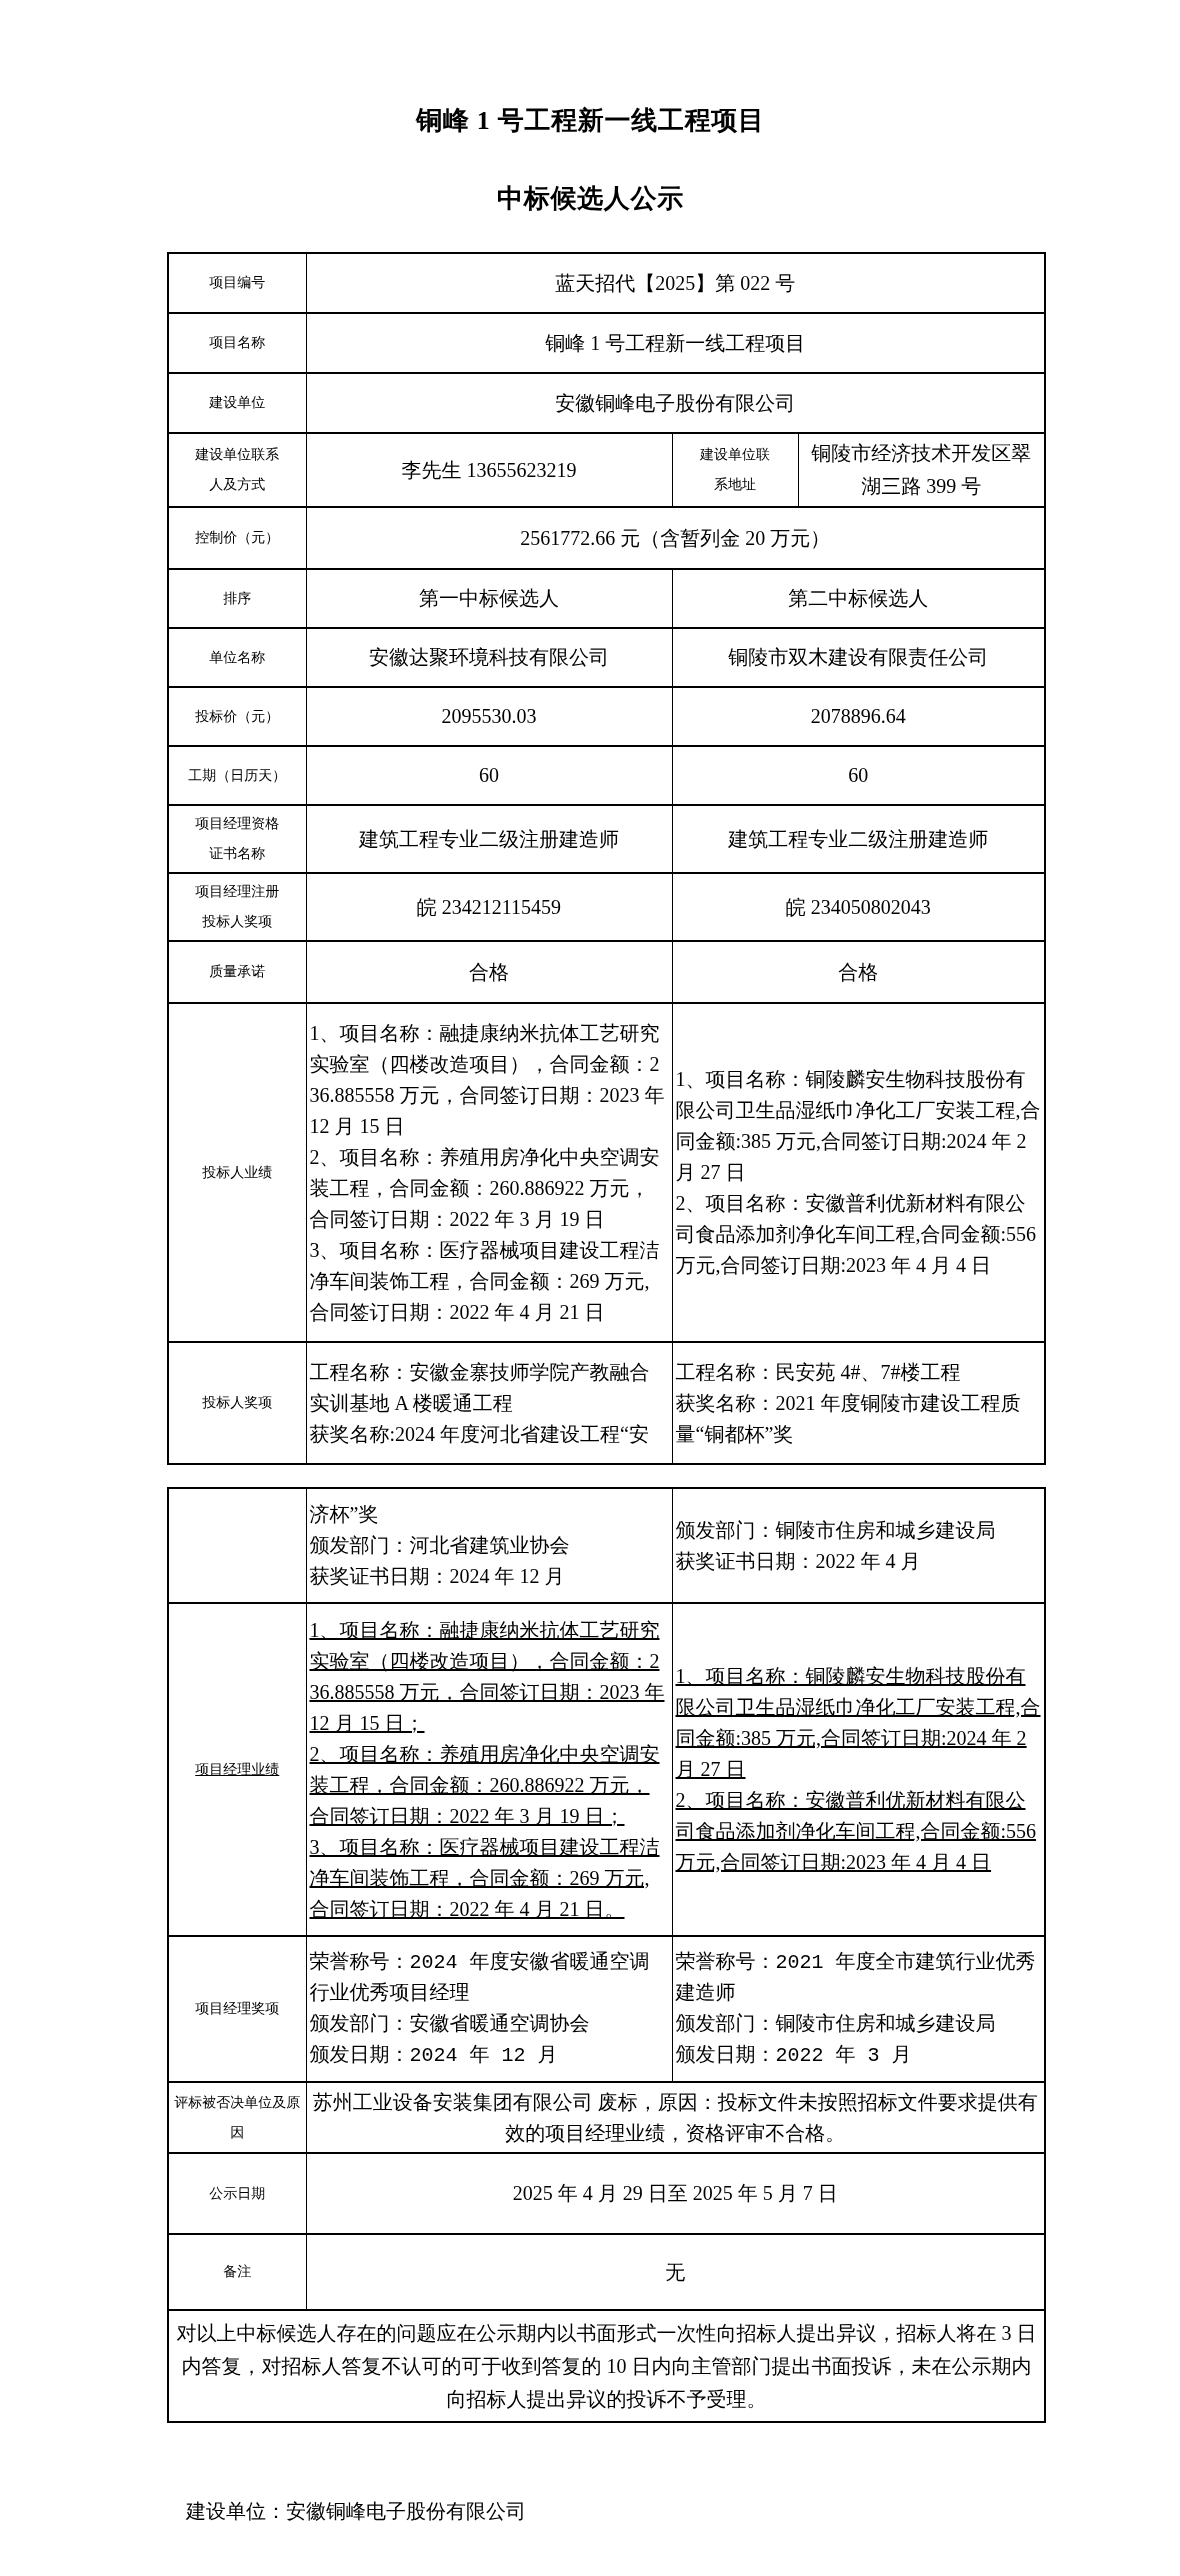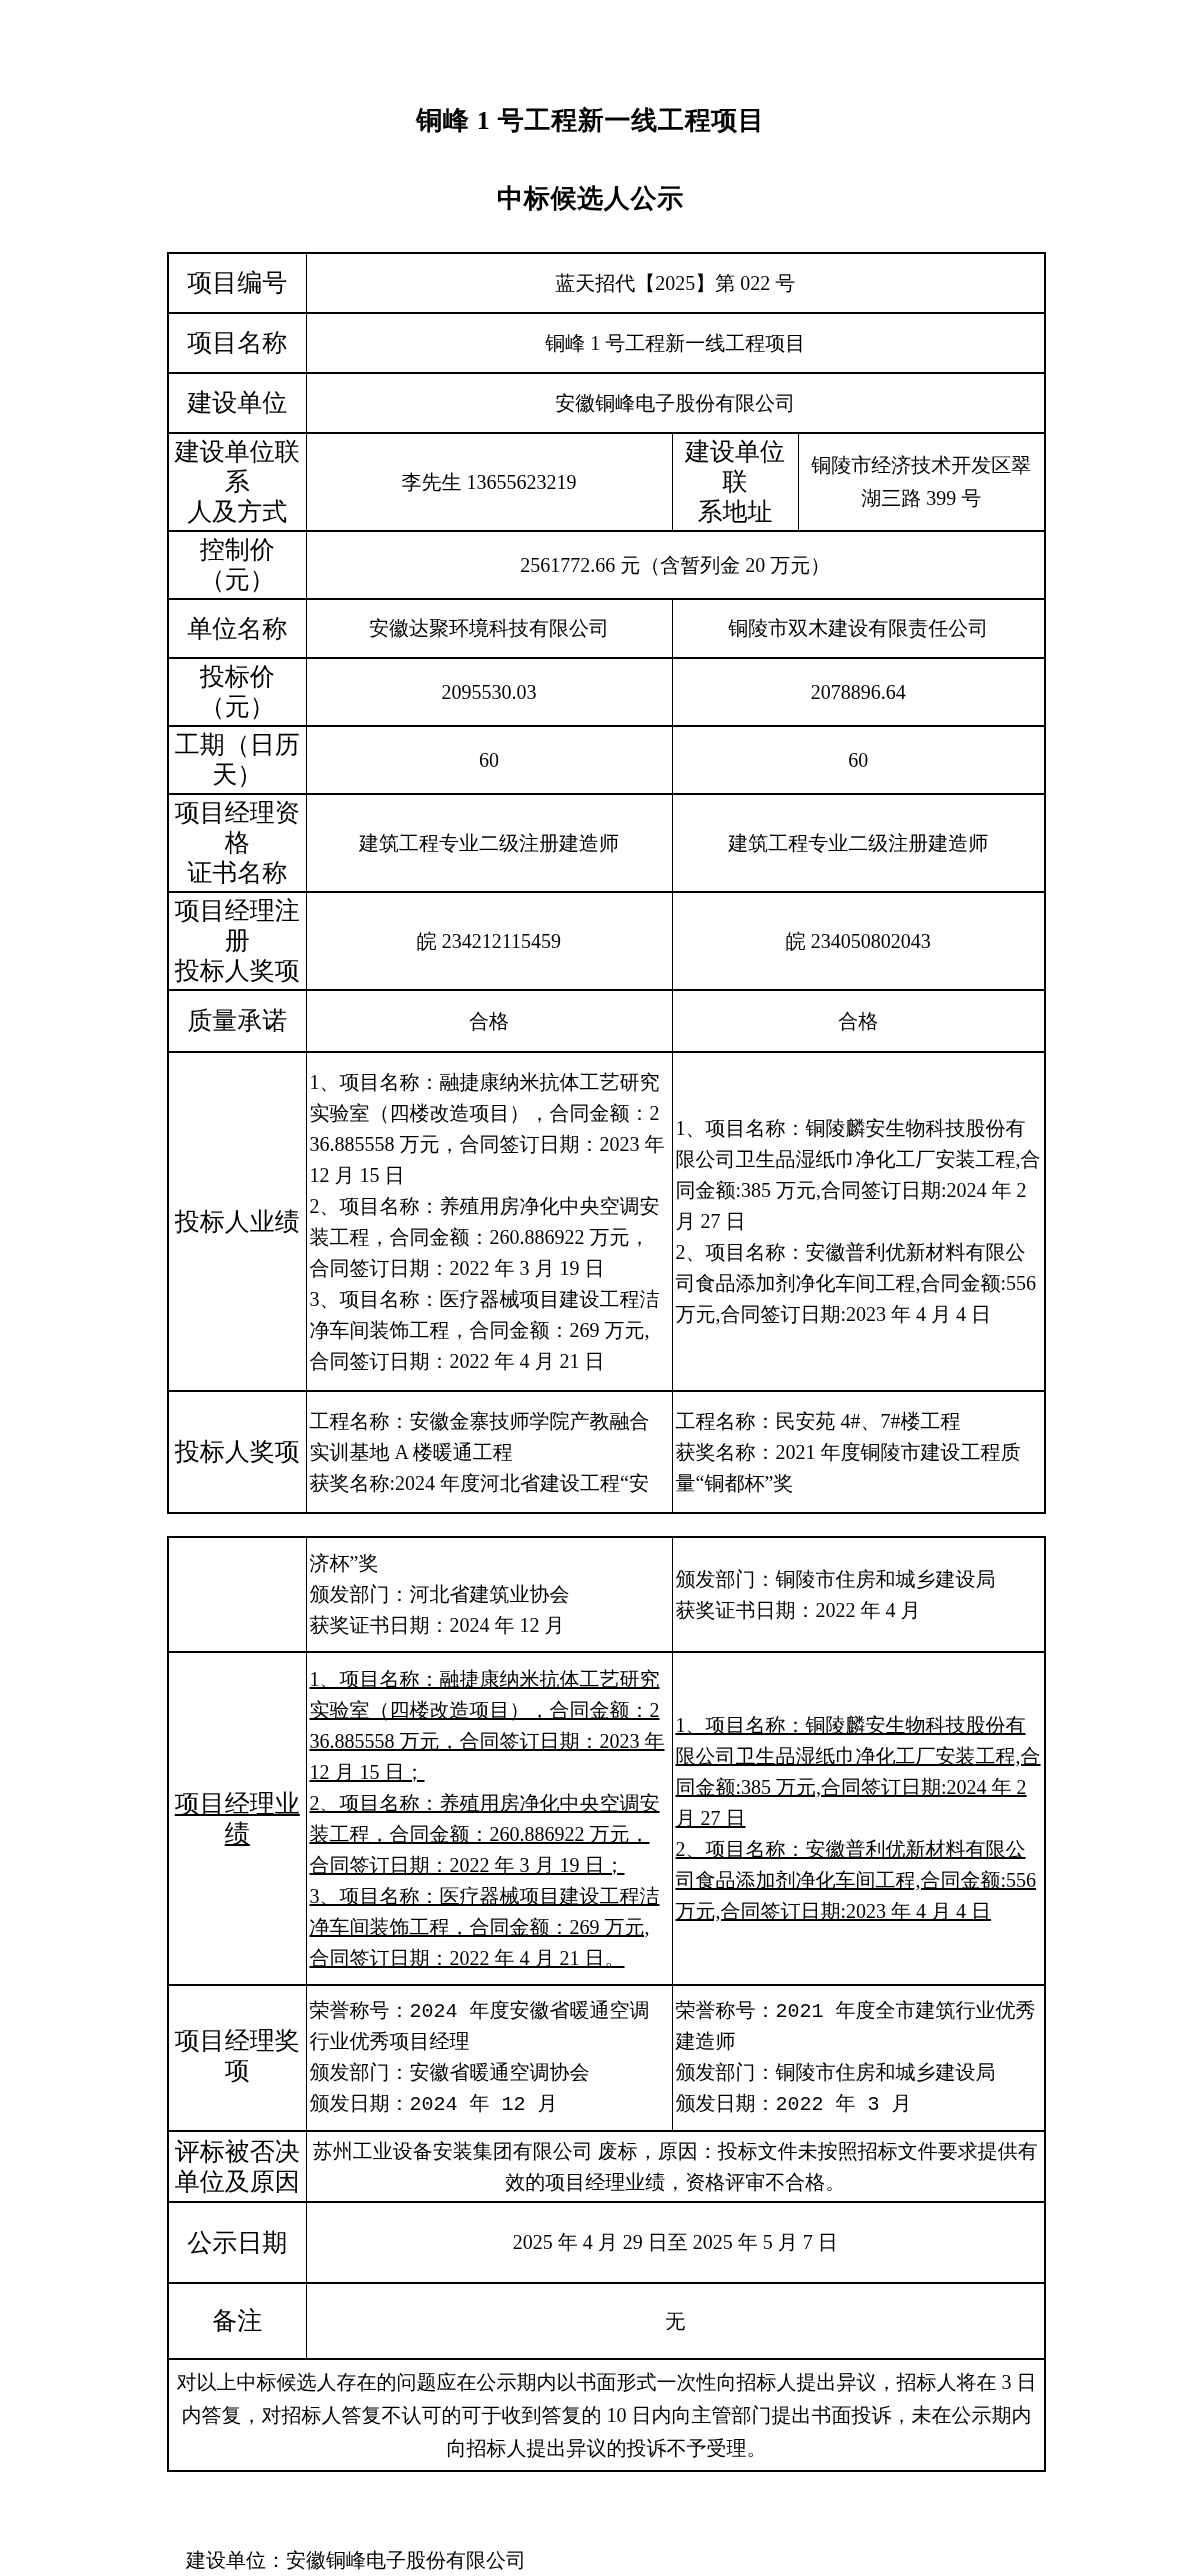--- a/index.html
+++ b/index.html
@@ -26,21 +26,21 @@
     border:1.5px solid #000;
     border-top-width:2.2px;border-bottom-width:2.2px;
     vertical-align:middle;
     text-align:center;
     padding:3px 4.5px;
     white-space:pre-line;
     line-height:33px;
     word-break:break-all;
     overflow:hidden;
   }
-  table.bid td.lbl{font-size:25px;line-height:30px;padding:3px 1.5px;}
+  table.bid td.lbl{font-size:14px;line-height:30px;padding:3px 1.5px;}
   table.bid td.left{text-align:left;padding:10px 3px;}
   table.bid td.dense{line-height:31px;}
   .t2{margin-top:22px;}
   
   .h76 td{height:52px;} .h88 td{height:61px;} .h78 td{height:54px;}
   .h74 td{height:51px;} .h84 td{height:58px;} .h86 td{height:60px;}
   .h432 td{height:317px;} .h140 td{height:100px;}
   .h126 td{height:89px;} .h424 td{height:311px;text-decoration:underline;} .h172 td{height:124px;font-family:Liberation Mono, monospace;}
   .h90 td{height:63px;} .h104 td{height:73px;} .h98 td{height:68px;}
   .h146 td{height:104px;border-radius:23px;}
@@ -86,20 +86,25 @@
       <td class="lbl">建设单位联系
 人及方式</td>
       <td>李先生 13655623219</td>
       <td class="lbl">建设单位联
 系地址</td>
       <td>铜陵市经济技术开发区翠湖三路 399 号</td>
     </tr>
     <tr class="h78">
       <td class="lbl">控制价（元）</td>
       <td colspan="3">2561772.66 元（含暂列金 20 万元）</td>
+    </tr>
+    <tr class="h74">
+      <td class="lbl">排序</td>
+      <td>第一中标候选人</td>
+      <td colspan="2">第二中标候选人</td>
     </tr>
     <tr class="h74">
       <td class="lbl">单位名称</td>
       <td>安徽达聚环境科技有限公司</td>
       <td colspan="2">铜陵市双木建设有限责任公司</td>
     </tr>
     <tr class="h74">
       <td class="lbl">投标价（元）</td>
       <td>2095530.03</td>
       <td colspan="2">2078896.64</td>

